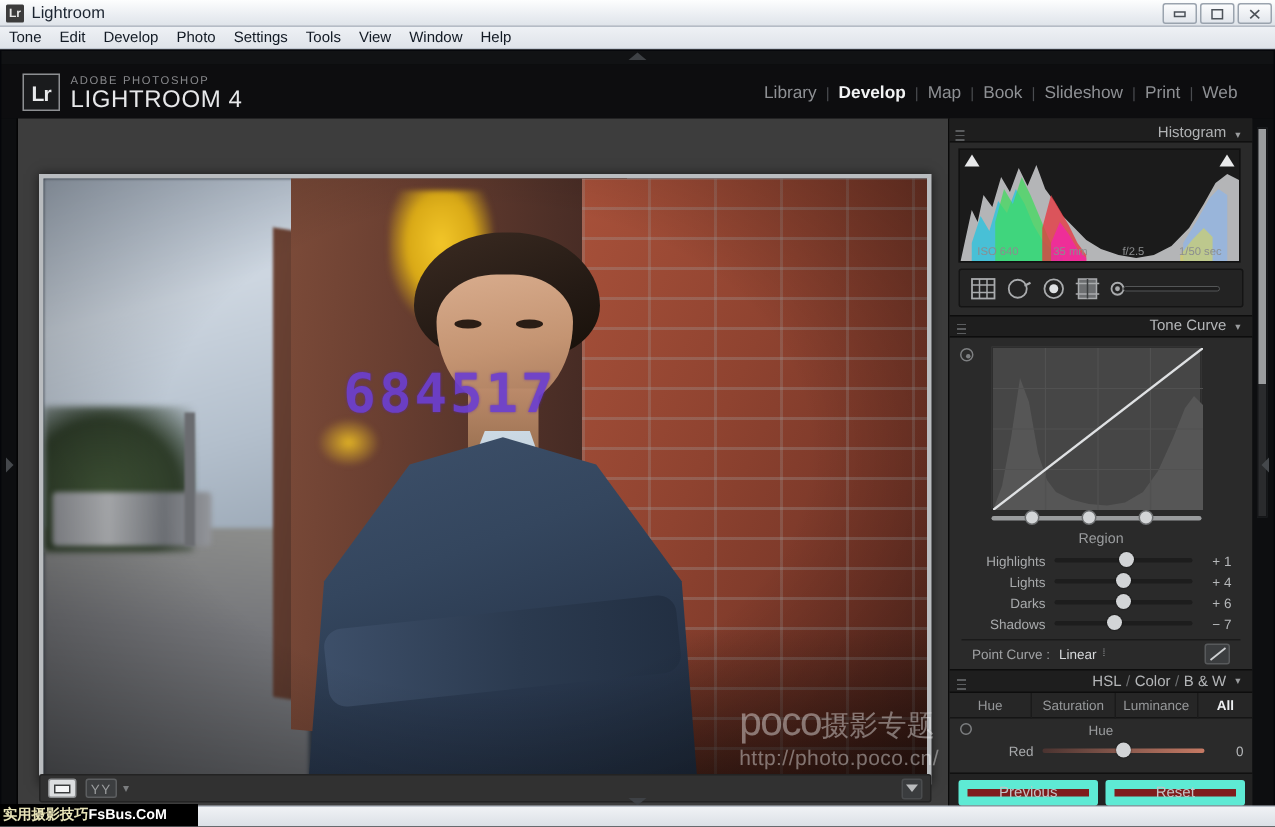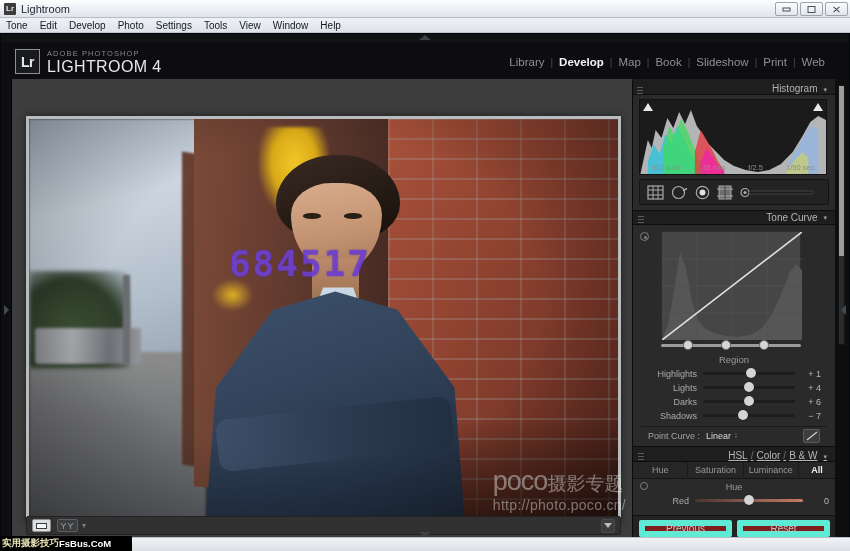--- a/index.html
+++ b/index.html
@@ -348,22 +348,22 @@
   .pc-caret { font-size: 7px; color: #9b9d9f; margin-left: 4px; }
   .pc-edit {
     margin-left: auto; width: 17px; height: 14px;
     background: #3b3d3f; border: 1px solid #585a5c; border-radius: 2px;
     display: flex; align-items: center; justify-content: center;
   }
 
   .hsl-header {
     height: 16px; background: #1e1e1e;
     border-top: 1px solid #0d0d0d; border-bottom: 1px solid #0d0d0d;
-    display: flex; align-items: flex-end; justify-content: flex-end;
-    padding-right: 8px; font-size: 10px; color: #b4b6b8; position: relative; text-decoration: underline;
+    display: flex; align-items: center; justify-content: flex-end;
+    padding-right: 8px; font-size: 10px; color: #b4b6b8; position: relative;
   }
   .hsl-header .grip {
     position: absolute; left: 5px; top: 4px; width: 6px; height: 9px;
     background: repeating-linear-gradient(0deg, #5a5c5e 0 1px, transparent 1px 3px);
   }
   .hsl-header .slash { color: #6e7072; margin: 0 3px; }
   .hsl-tabs {
     display: flex; align-items: center; height: 17px; background: #262626;
     border-bottom: 1px solid #151515;
   }

